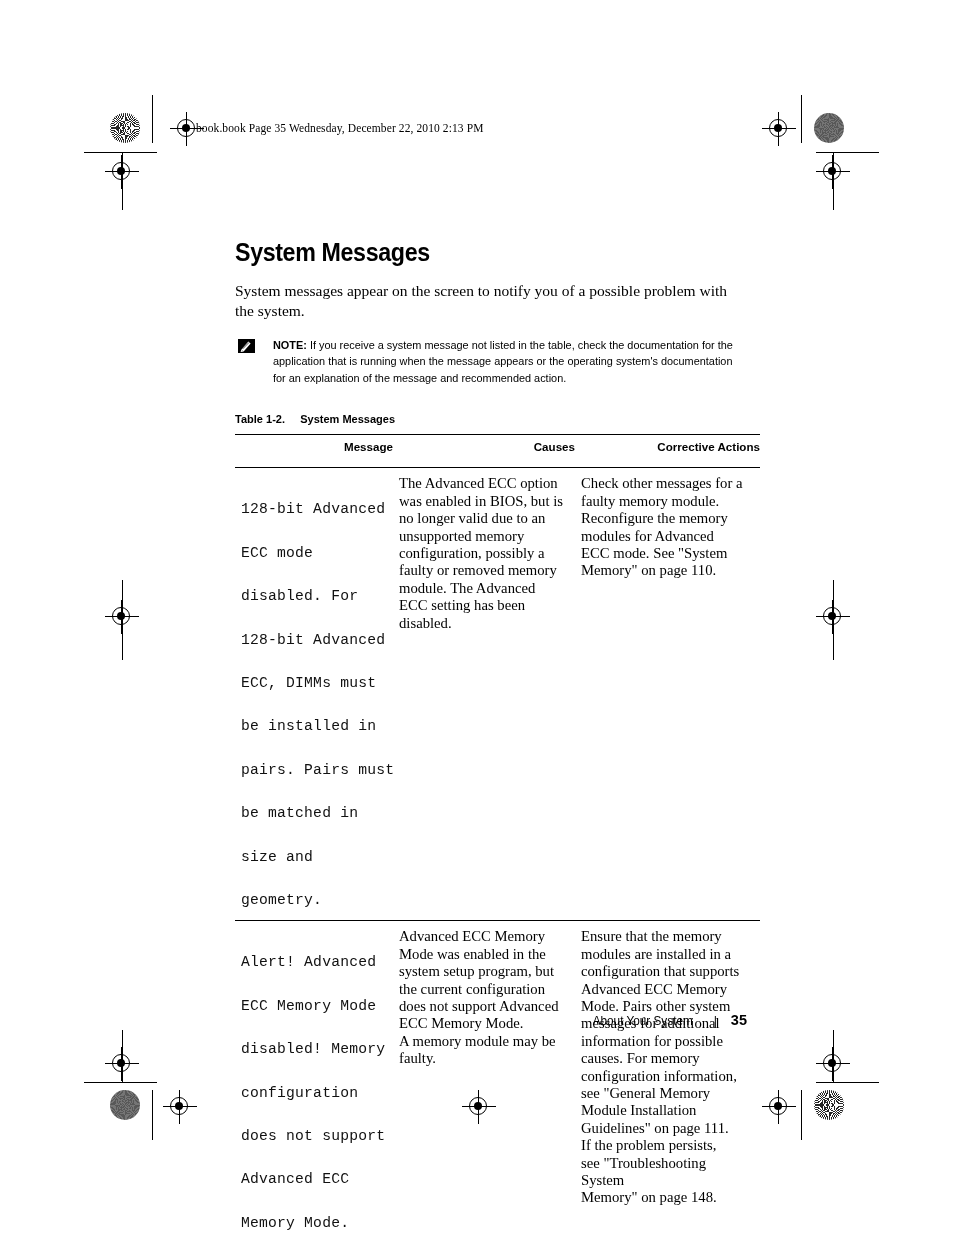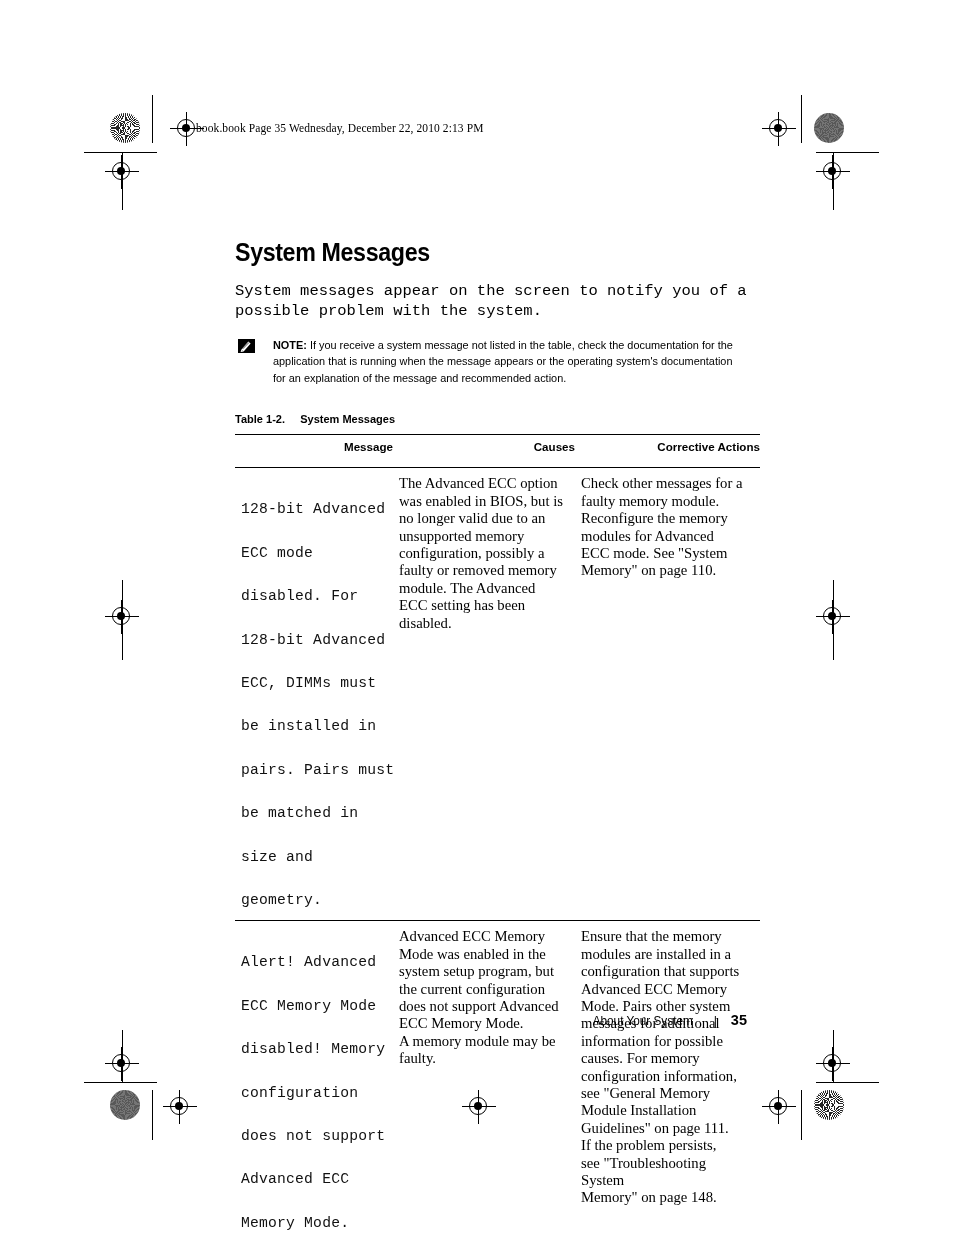--- a/index.html
+++ b/index.html
@@ -97,21 +97,21 @@
     font-size: 25px;
     font-weight: bold;
     letter-spacing: -0.4px;
     margin: 0 0 14px 0;
     line-height: 1.1;
     transform: scaleX(0.93);
     transform-origin: left center;
   }
 
   p.intro {
-    font-family: Liberation Mono, monospace;
+    font-family: Liberation Serif, serif;
     font-size: 15.5px;
     line-height: 20px;
     margin: 0 0 16px 0;
   }
 
   
   .note {
     position: relative;
     padding-left: 38px;
     margin: 0 0 26px 0;

